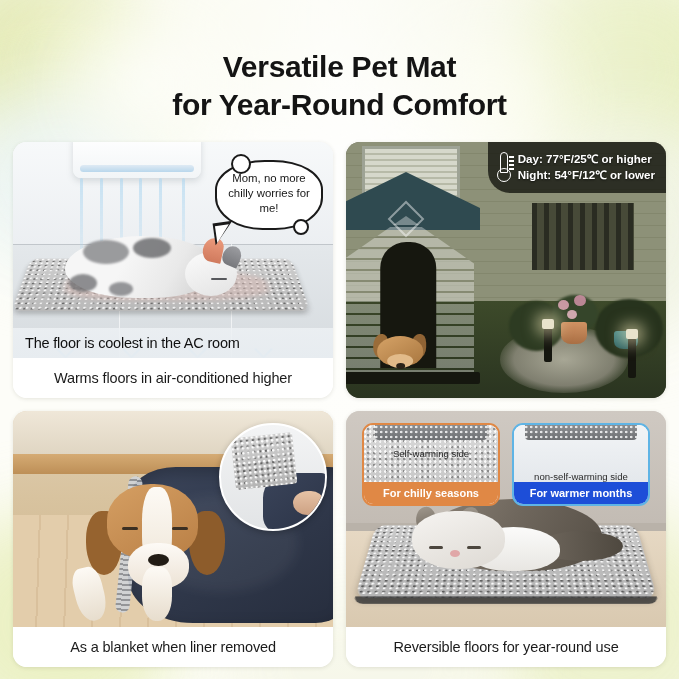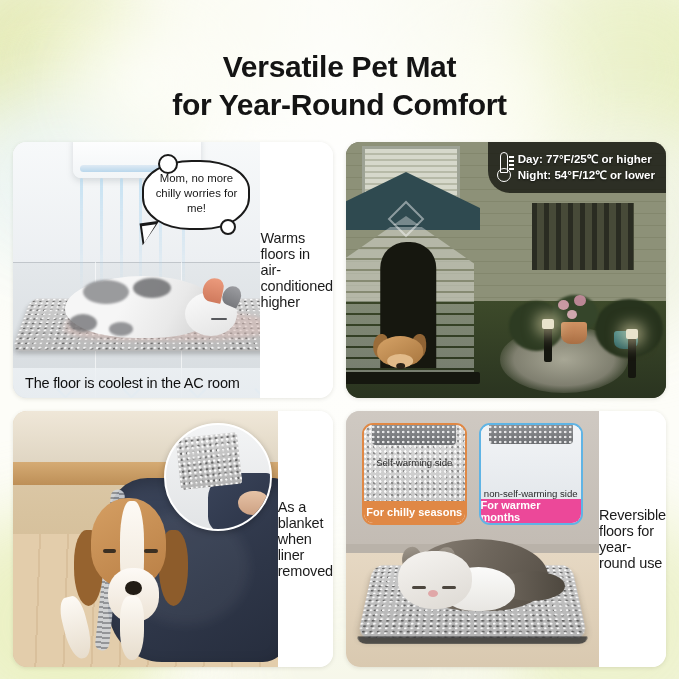--- a/index.html
+++ b/index.html
@@ -36,21 +36,21 @@
   .headline .l2{display:block;}
 
   
   .grid{
     position:absolute;left:13px;top:142px;width:653px;height:525px;
     display:grid;grid-template-columns:1fr 1fr;grid-template-rows:1fr 1fr;
     column-gap:13px;row-gap:13px;z-index:4;
   }
   .card{
     background:#ffffff;border-radius:14px;overflow:hidden;
-    display:flex;
+    display:flex;flex-direction:column;
     box-shadow:0 1px 4px rgba(60,60,40,.13);
   }
   .photo{position:relative;flex:1 1 auto;overflow:hidden;background:#ddd;}
   .caption{
     flex:0 0 40px;display:flex;align-items:center;justify-content:center;
     font-size:14.5px;color:#1b1b1b;background:#fff;letter-spacing:-.15px;
   }
 
   
   .p1{background:linear-gradient(#f4f6f8 0%,#eef1f4 46%,#e6e9ec 47%,#dfe3e6 100%);}
@@ -241,21 +241,21 @@
     border-top:18px solid #fff;border-left:13px solid transparent;}
   .b-left::before{left:16px;top:-8px;width:15px;height:15px;}
   .b-left::after{right:10px;top:-6px;width:11px;height:11px;}
 
   
   .p4{background:linear-gradient(#cdc7c0 0%,#c6bfb7 54%,#e6d8c3 55%,#d9c9b0 100%);}
   .p4 .wall{position:absolute;left:0;right:0;top:0;height:55%;background:linear-gradient(#cfc9c2,#c2bbb3);}
   .p4 .floor{position:absolute;left:0;right:0;top:55%;bottom:0;
     background:repeating-linear-gradient(94deg,#e8d8bf 0 30px,#dcca ad 30px 32px),linear-gradient(#e7d7be,#d5c3a7);}
   .p4 .skirt{position:absolute;left:0;right:0;top:52%;height:3.5%;background:#b9b2a9;}
-  .cards2{position:absolute;left:16px;right:16px;top:12px;height:102px;display:flex;gap:12px;z-index:5;}
+  .cards2{position:absolute;left:16px;right:16px;top:12px;height:83px;display:flex;gap:12px;z-index:5;}
   .minicard{flex:1;border-radius:11px;overflow:hidden;background:#fff;display:flex;flex-direction:column;
     box-sizing:border-box;}
   .minicard.warm{border:2px solid #e08845;}
   .minicard.cool{border:2px solid #5fb4e5;}
   .minicard .swatch{flex:1;position:relative;display:flex;align-items:center;justify-content:center;
     font-size:9.6px;color:#2a2a2a;text-align:center;line-height:1.2;}
   .minicard.warm .swatch{
     background:
       radial-gradient(circle at 25% 30%, rgba(255,255,255,.9) 0 1px, transparent 1.5px),
       radial-gradient(circle at 70% 70%, rgba(60,60,60,.45) 0 1px, transparent 1.5px),
@@ -264,21 +264,21 @@
   .minicard.cool .swatch{background:linear-gradient(#f2f4f6,#e4e8ec);align-items:flex-end;}
   .minicard .edge{position:absolute;left:8%;right:8%;top:0;height:26%;
     background:
       radial-gradient(circle at 25% 40%, rgba(255,255,255,.8) 0 1px, transparent 1.6px),
       linear-gradient(#8d8f92,#6e7073);
     background-size:5px 5px,100% 100%;border-radius:0 0 4px 4px;}
   .minicard .swatch span{position:relative;z-index:2;}
   .minicard .bar{flex:0 0 22px;display:flex;align-items:center;justify-content:center;
     color:#fff;font-size:11px;font-weight:bold;}
   .minicard.warm .bar{background:#e08845;}
-  .minicard.cool .bar{background:#ec4899;}
+  .minicard.cool .bar{background:#1d4ed8;}
   .mat4{
     position:absolute;left:20px;right:20px;bottom:16px;height:104px;border-radius:10px/18px;
     background:
       radial-gradient(circle at 20% 30%, rgba(255,255,255,.92) 0 1px, transparent 1.7px),
       radial-gradient(circle at 62% 72%, rgba(35,35,35,.6) 0 1px, transparent 1.7px),
       linear-gradient(#cbcbcb,#b3b3b3);
     background-size:6px 6px,7px 7px,100% 100%;
     box-shadow:0 5px 6px rgba(70,60,50,.3);
     transform:perspective(500px) rotateX(46deg);
   }

